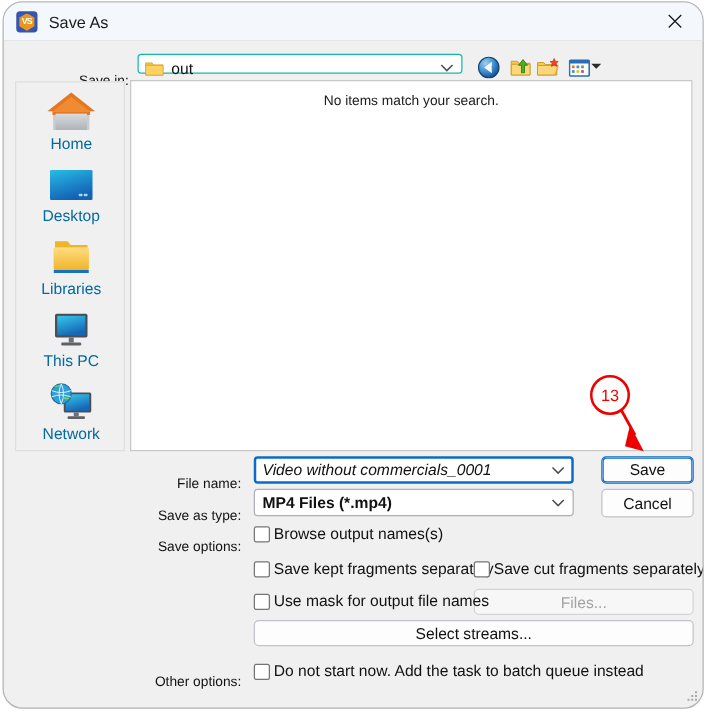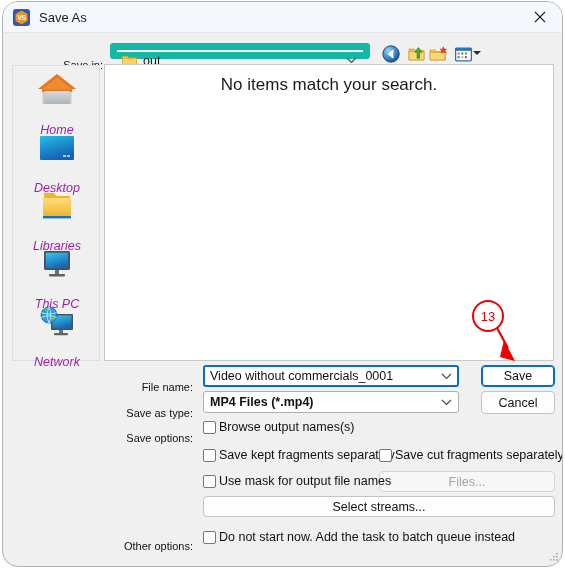--- a/index.html
+++ b/index.html
@@ -64,21 +64,21 @@
     text-align: right;
     white-space: nowrap;
     margin-top: 11px;
   }
   #savein-label { left: 20px; top: 46px; width: 80px; }
 
   #savein-combo {
     position: absolute; left: 107px; top: 41px;
     width: 260px; height: 16px;
     background: #ffffff;
-    border: 7px solid #14b8a6;
+    border: 1px solid #14b8a6;
     border-radius: 3px;
   }
   #savein-combo .folder {
     position: absolute; left: 5px; top: 4px;
     width: 15px; height: 13px;
   }
   #savein-combo .txt {
     position: absolute; left: 26px; top: 3px;
     font-size: 12.5px; color: #111;
     line-height: 16px;
@@ -111,52 +111,51 @@
     background: #f0f0f0;
     border: 1px solid #dedede;
   }
   .place {
     position: absolute;
     left: 0; width: 88px; height: 58px;
     text-align: center;
   }
   .place .pic { height: 36px; display:flex; align-items:flex-end; justify-content:center; }
   .place .nm {
-    font-size: 12.5px; color: #a21caf; margin-top: 17px;
+    font-size: 12.5px; color: #0369a1; margin-top: 2px;
     line-height: 14px;
-    font-style: italic;
   }
 
   
   #filelist {
     position: absolute; left: 101px; top: 62px;
     width: 450px; height: 297px;
     background: #ffffff;
     border: 1px solid #c8c8c8;
   }
   #filelist-empty {
     position: absolute; left: 0; top: 10px;
     width: 100%; text-align: center;
-    font-size: 17px; color: #1a1a1a;
+    font-size: 11px; color: #1a1a1a;
   }
 
   
   #filename-label  { left: 80px;  top: 368px; width: 110px; }
   #savetype-label  { left: 80px;  top: 394px; width: 110px; }
   #saveopts-label  { left: 80px;  top: 419px; width: 110px; }
   #otheropts-label { left: 80px;  top: 527px; width: 110px; }
 
   .combo {
     position: absolute;
     height: 22px;
     background: #ffffff;
     border: 1px solid #adb0b4;
     border-radius: 3px;
   }
-  .combo.focused { border: 2px solid #0a6cc6; }
+  .combo.focused { border: 2px solid #0a6cc6; font-style: italic; }
   .combo .val {
     position: absolute; left: 6px; top: 2px;
     font-size: 12.5px; color: #111;
     line-height: 16px;
     white-space: nowrap;
   }
   .combo.focused .val { left: 5px; top: 1px; }
   .combo .chev { position: absolute; right: 6px; top: 7px; }
   .combo.focused .chev { right: 5px; top: 6px; }
 

